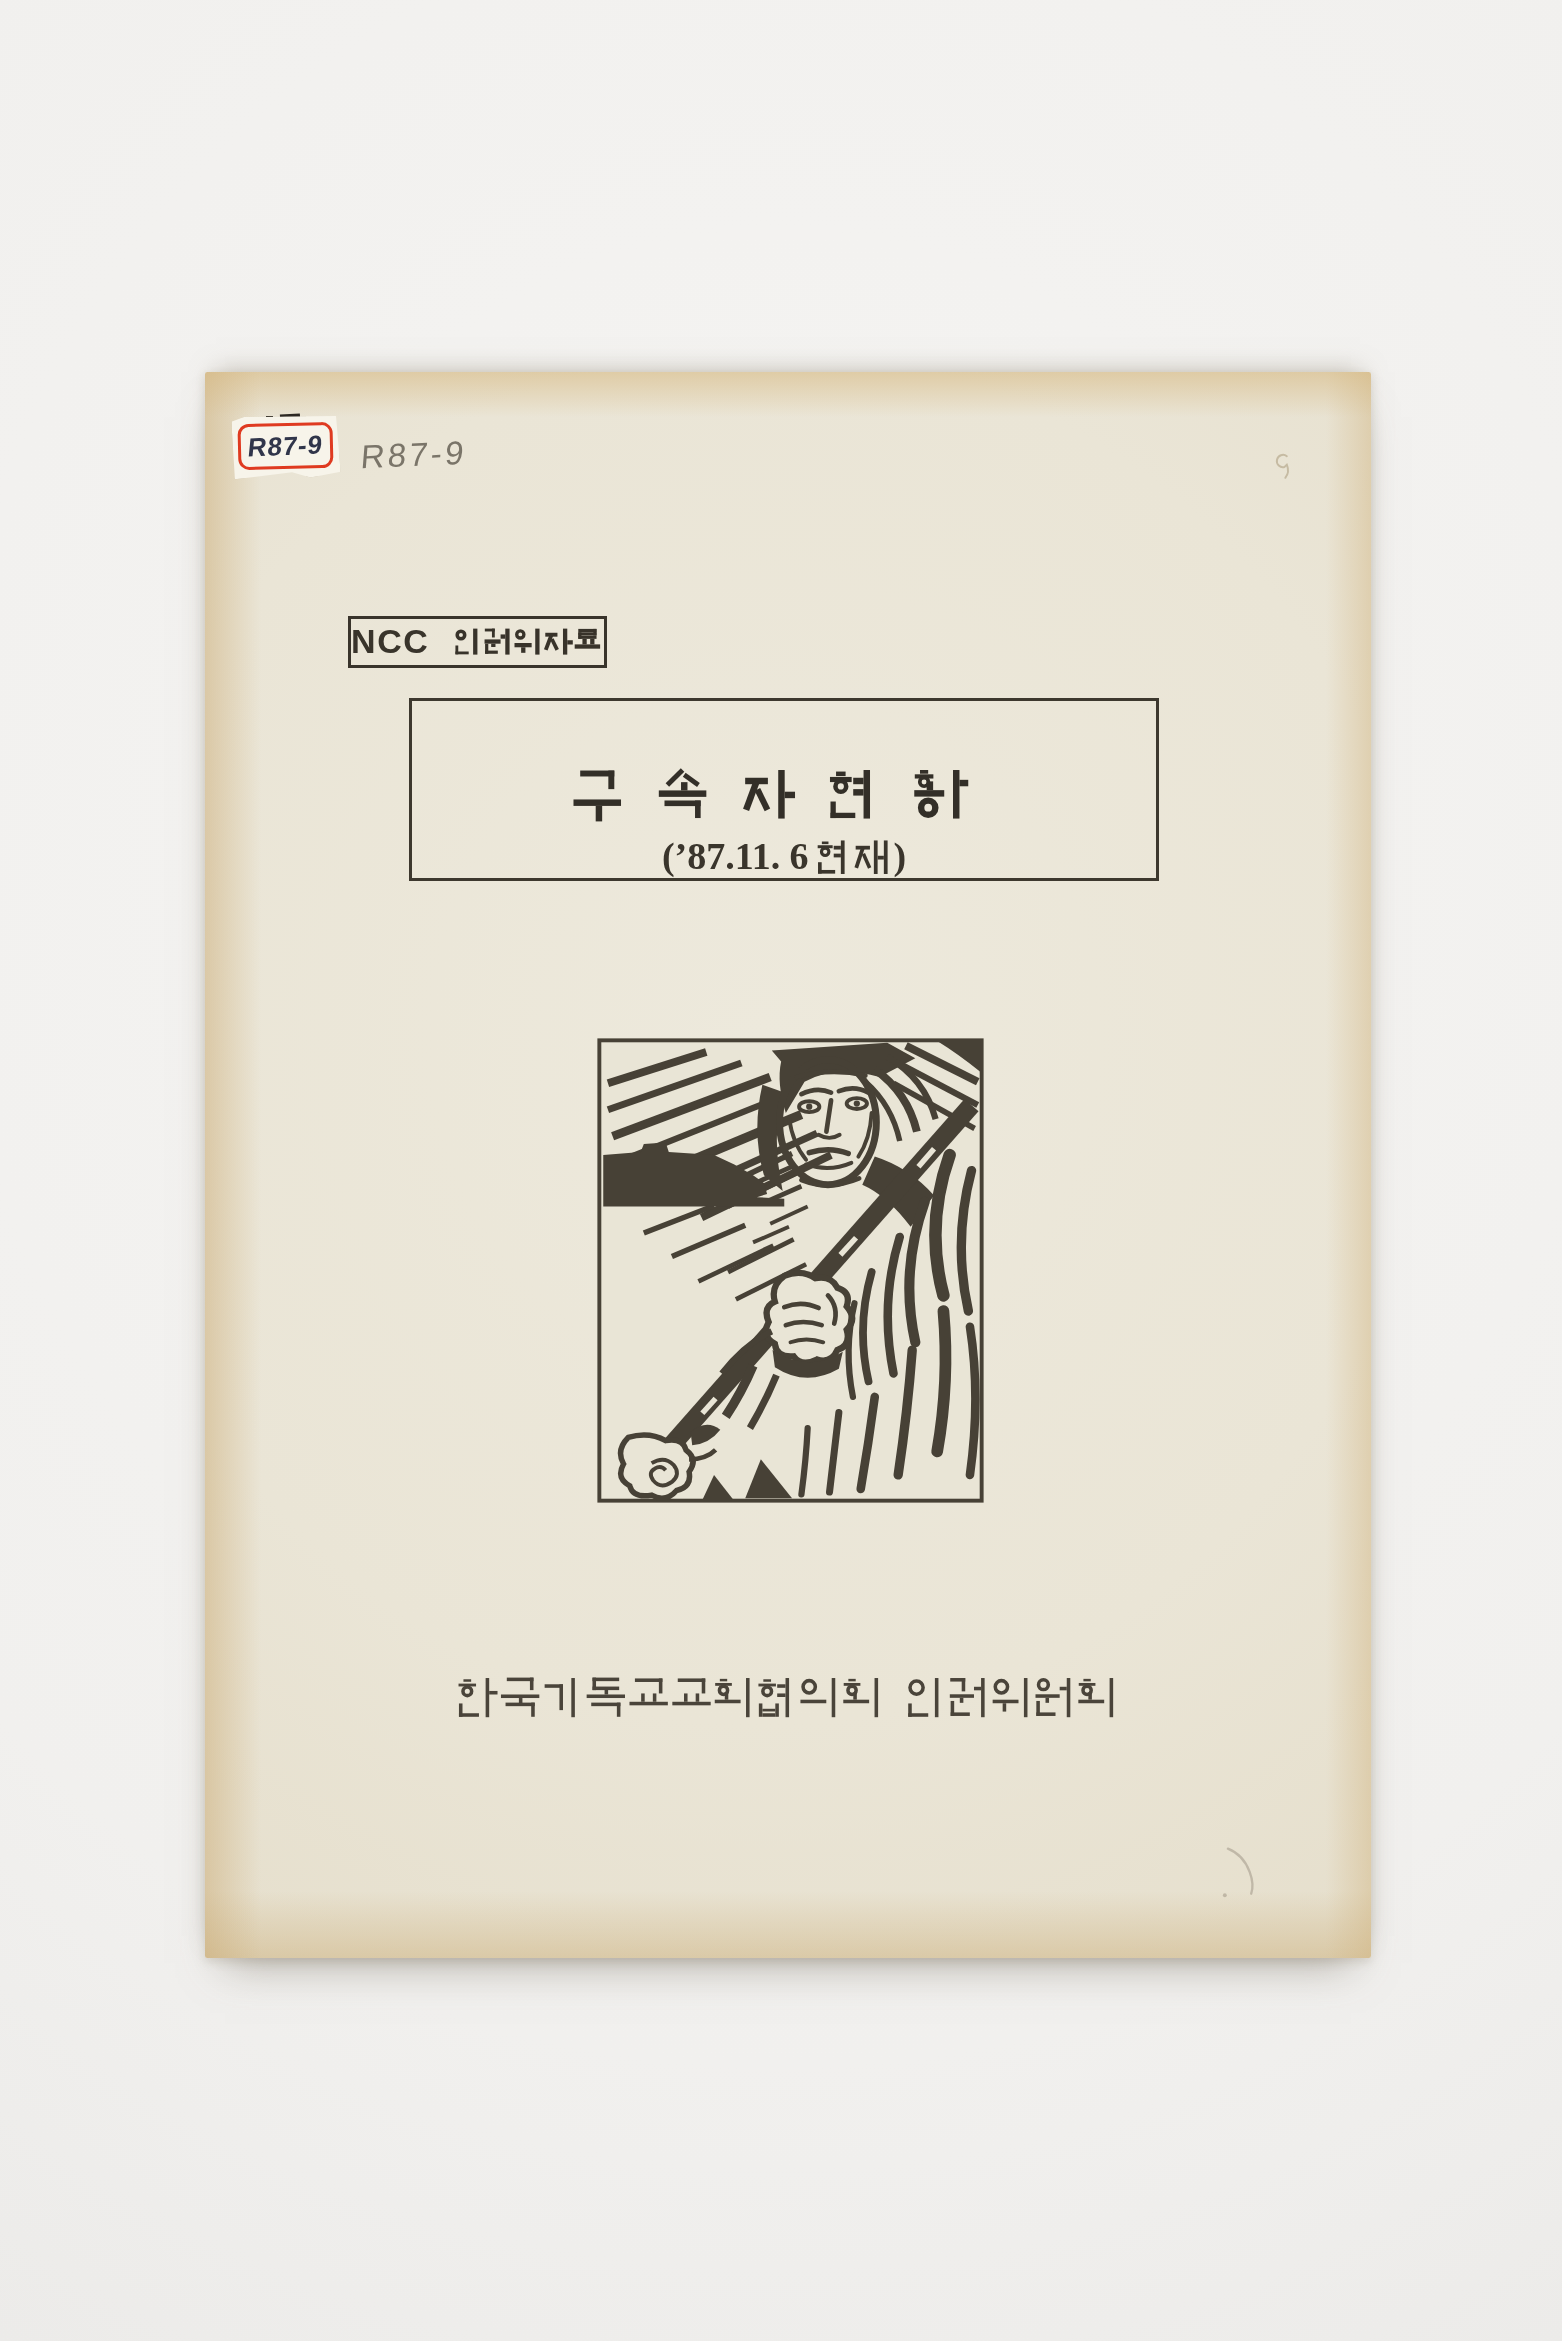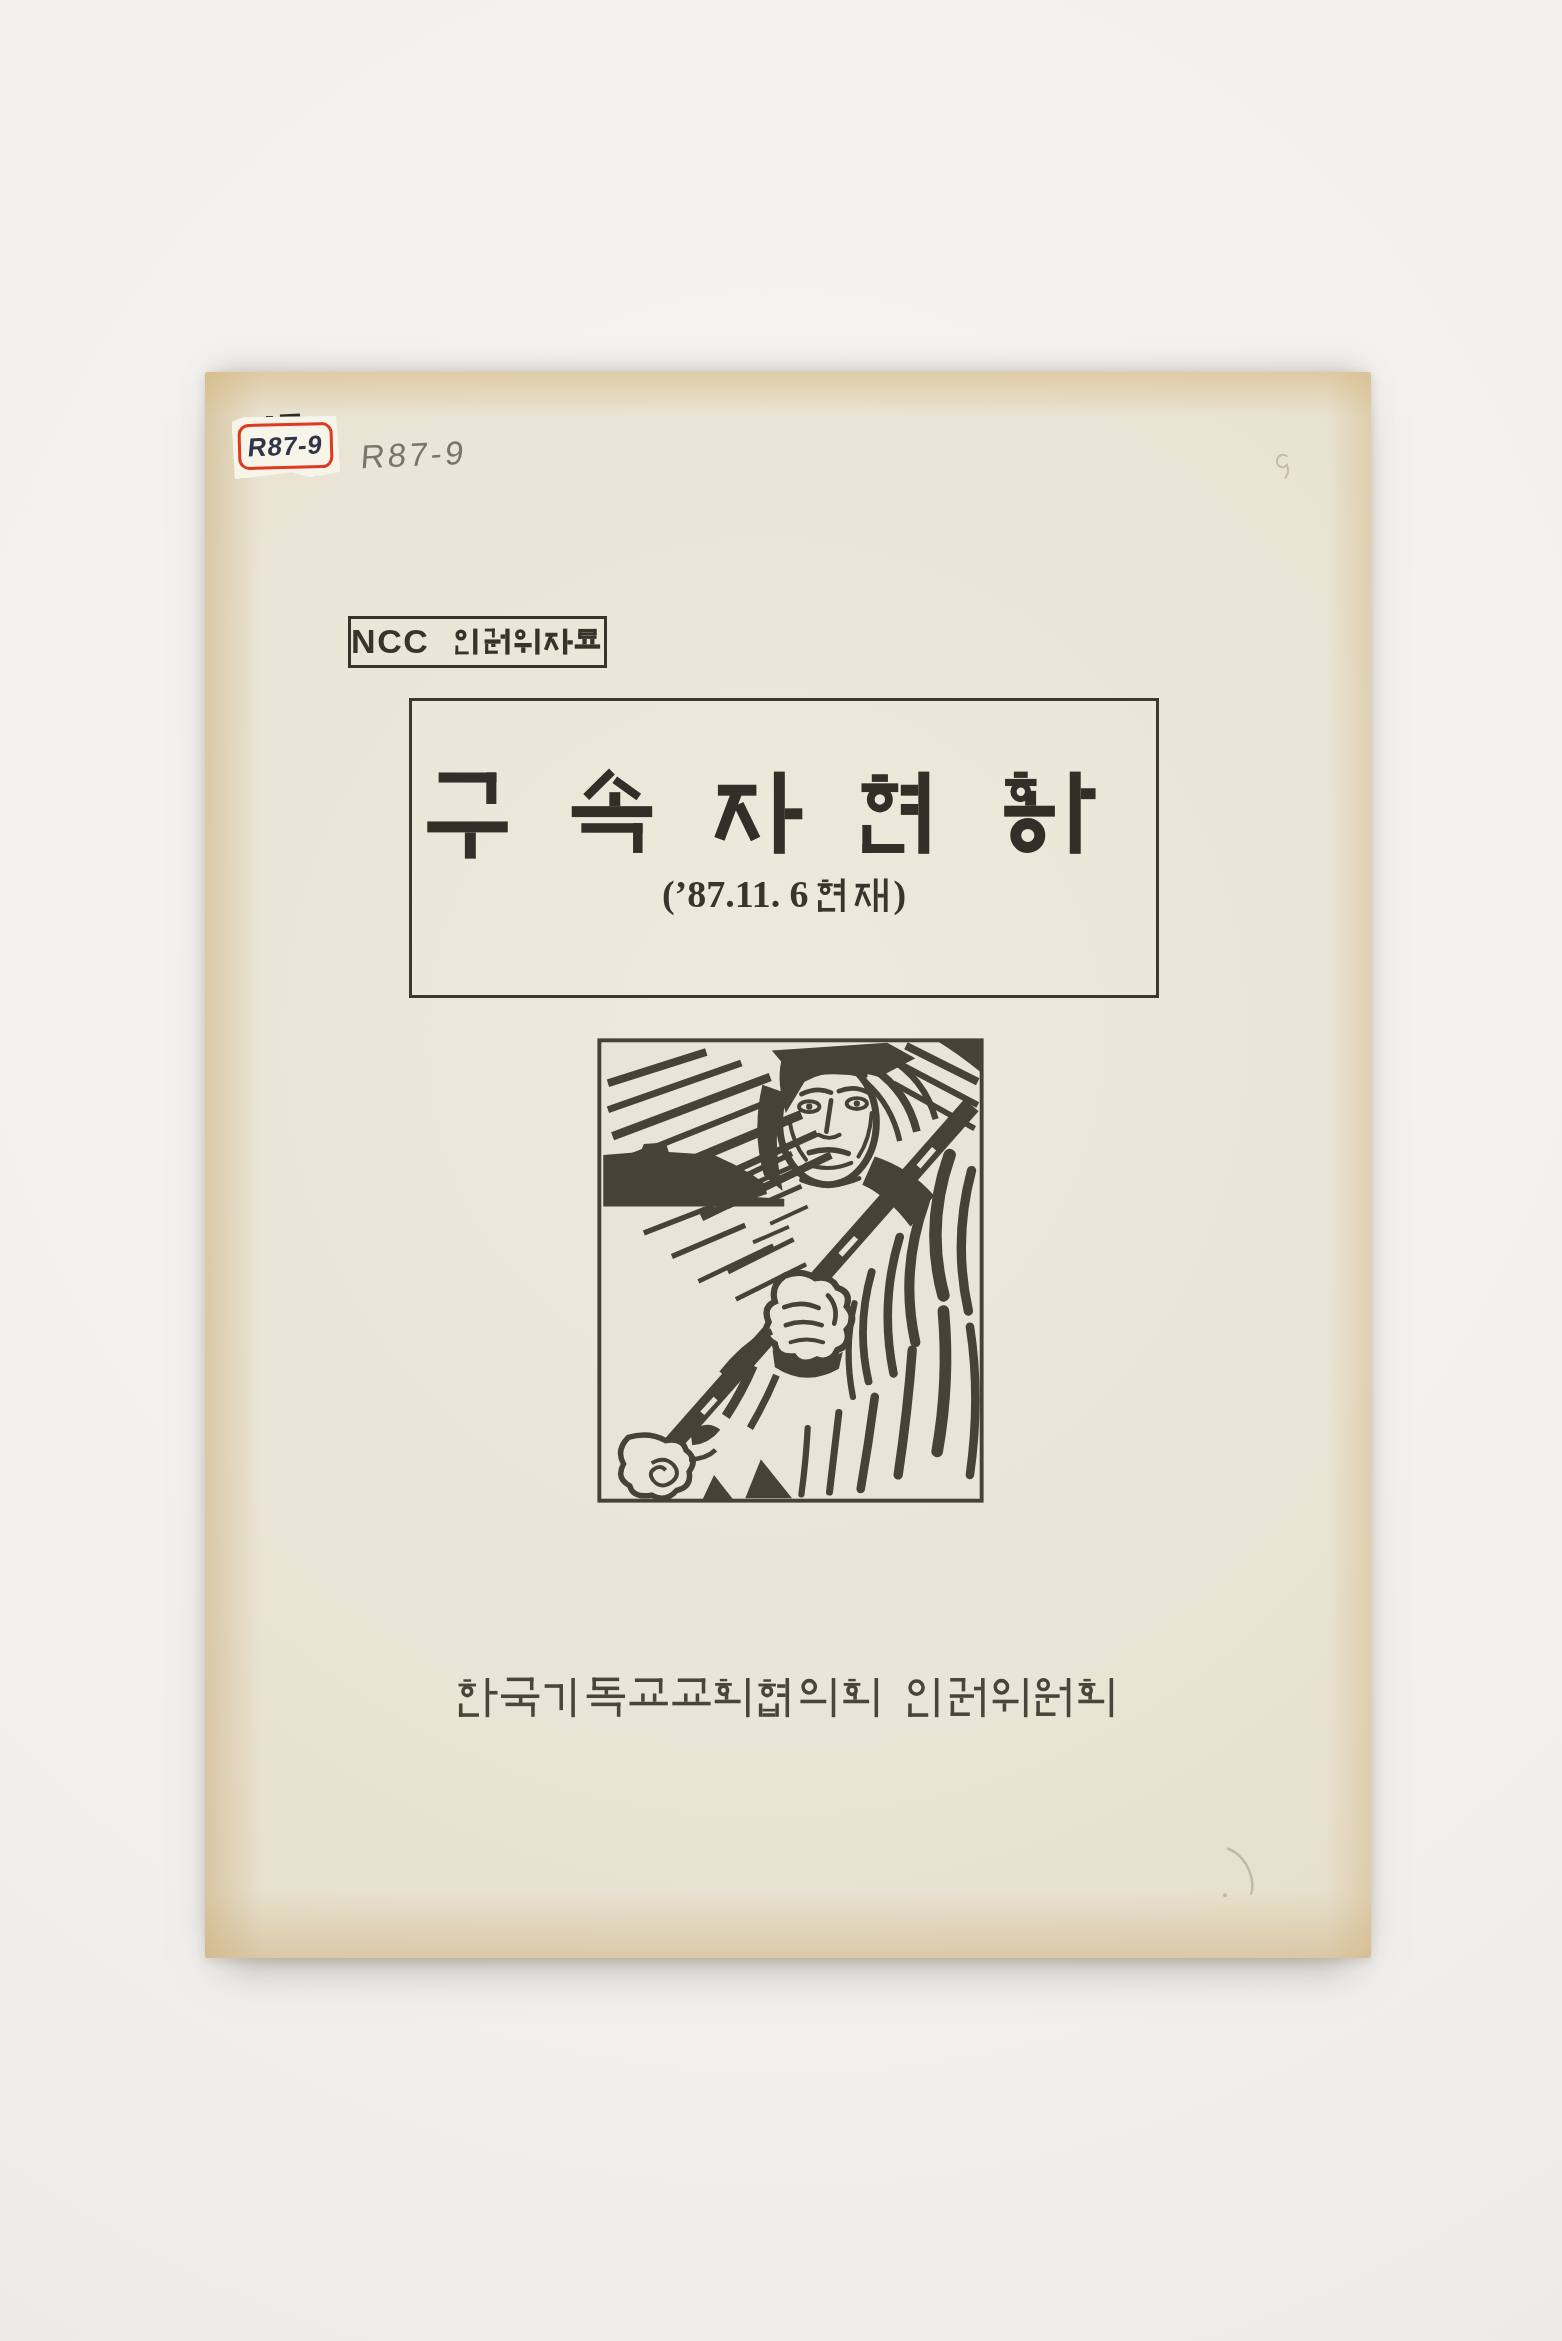--- a/index.html
+++ b/index.html
@@ -52,21 +52,21 @@
   .pencil-curve{position:absolute;left:1015px;top:1472px;}
   
   .badge{
     position:absolute;left:143px;top:244px;width:259px;height:52px;box-sizing:border-box;
     border:3.9px solid #39342b;display:flex;align-items:center;justify-content:center;gap:24px;
     color:#39342b;
   }
   .badge-latin{font-size:34px;font-weight:700;letter-spacing:1.6px;transform:translateY(-0.8px);}
   
   .titlebox{
-    position:absolute;left:204px;top:326px;width:750px;height:300px;box-sizing:border-box;
+    position:absolute;left:204px;top:326px;width:750px;height:183px;box-sizing:border-box;
     border:3.1px solid #3d382e;display:flex;flex-direction:column;align-items:center;
     padding-top:67px;
   }
   .subtitle{display:flex;align-items:center;margin-top:12.5px;color:#3a352c;
     font-family:"Liberation Serif", serif;font-weight:600;font-size:38px;white-space:pre;}
   .subtitle .num{margin-left:9.4px;margin-right:4.7px;}
   .subtitle .hg{margin:0 1.6px;transform:translateY(1.6px);}
   
   .hg{display:block;}
   .hg-title{color:#332f28;}

